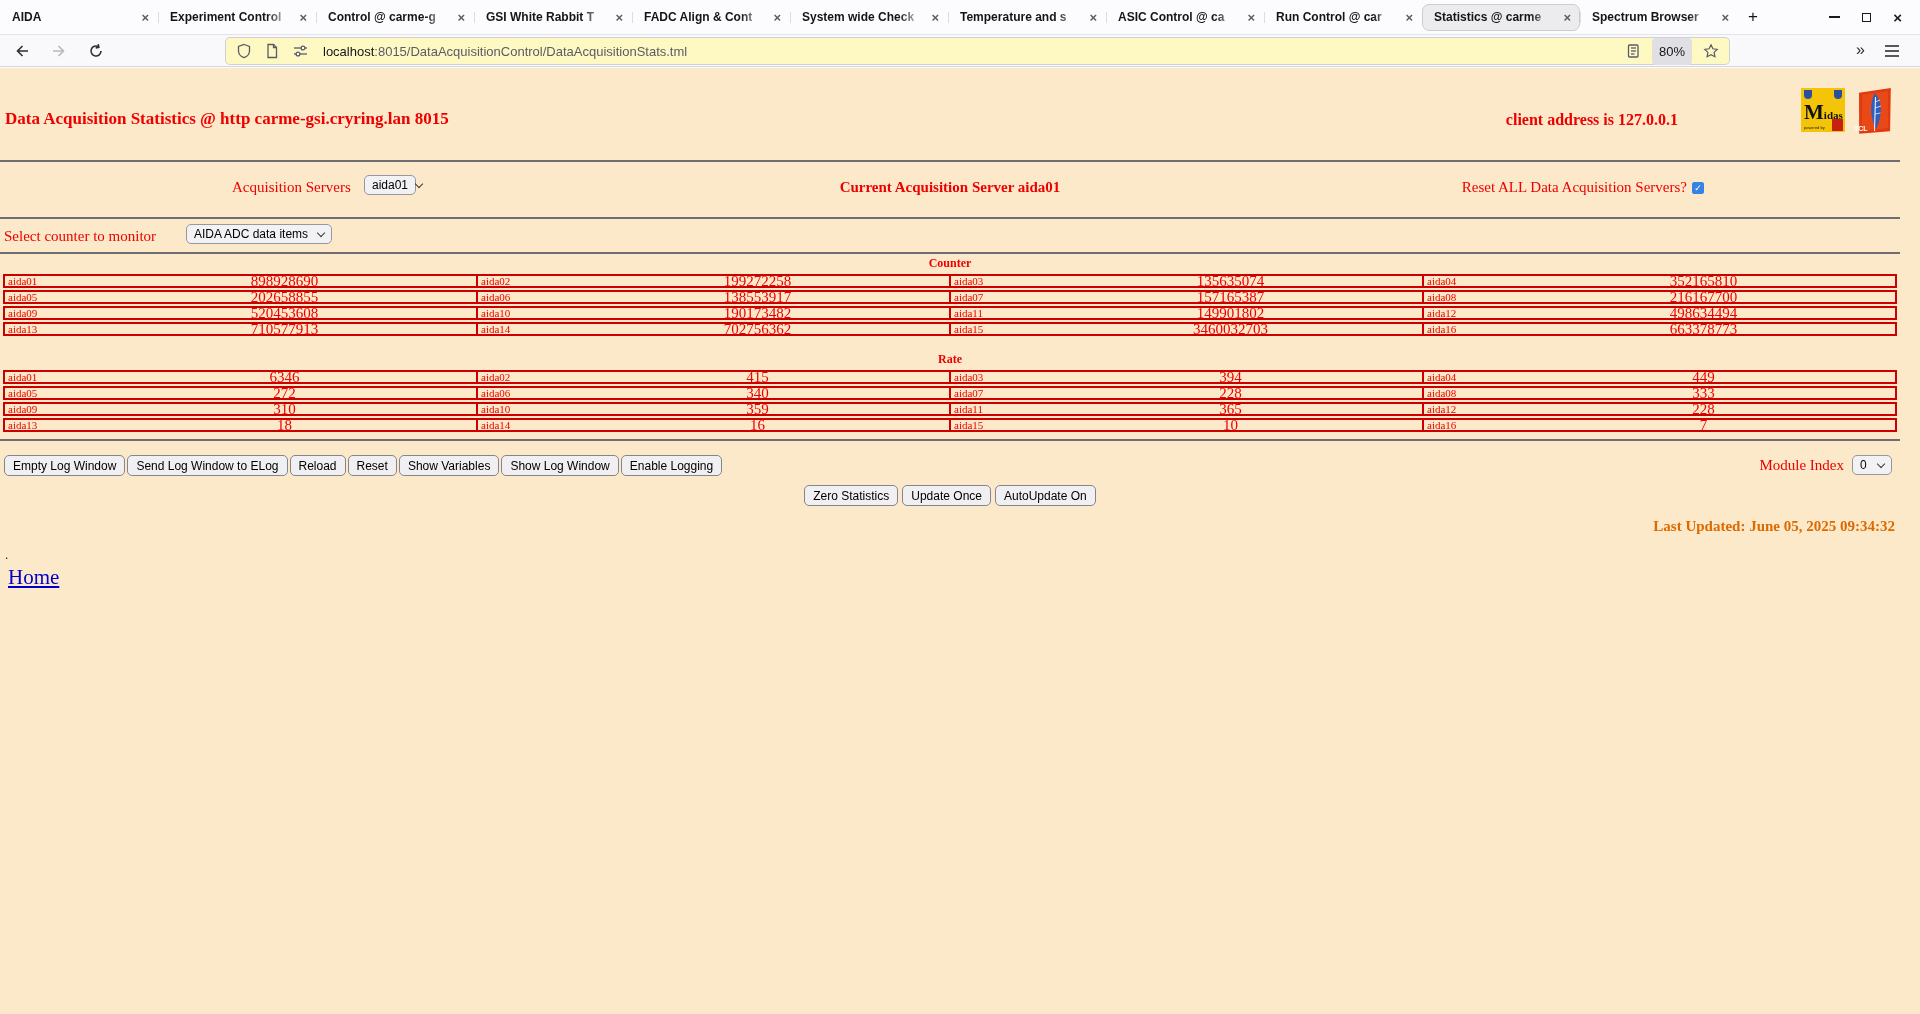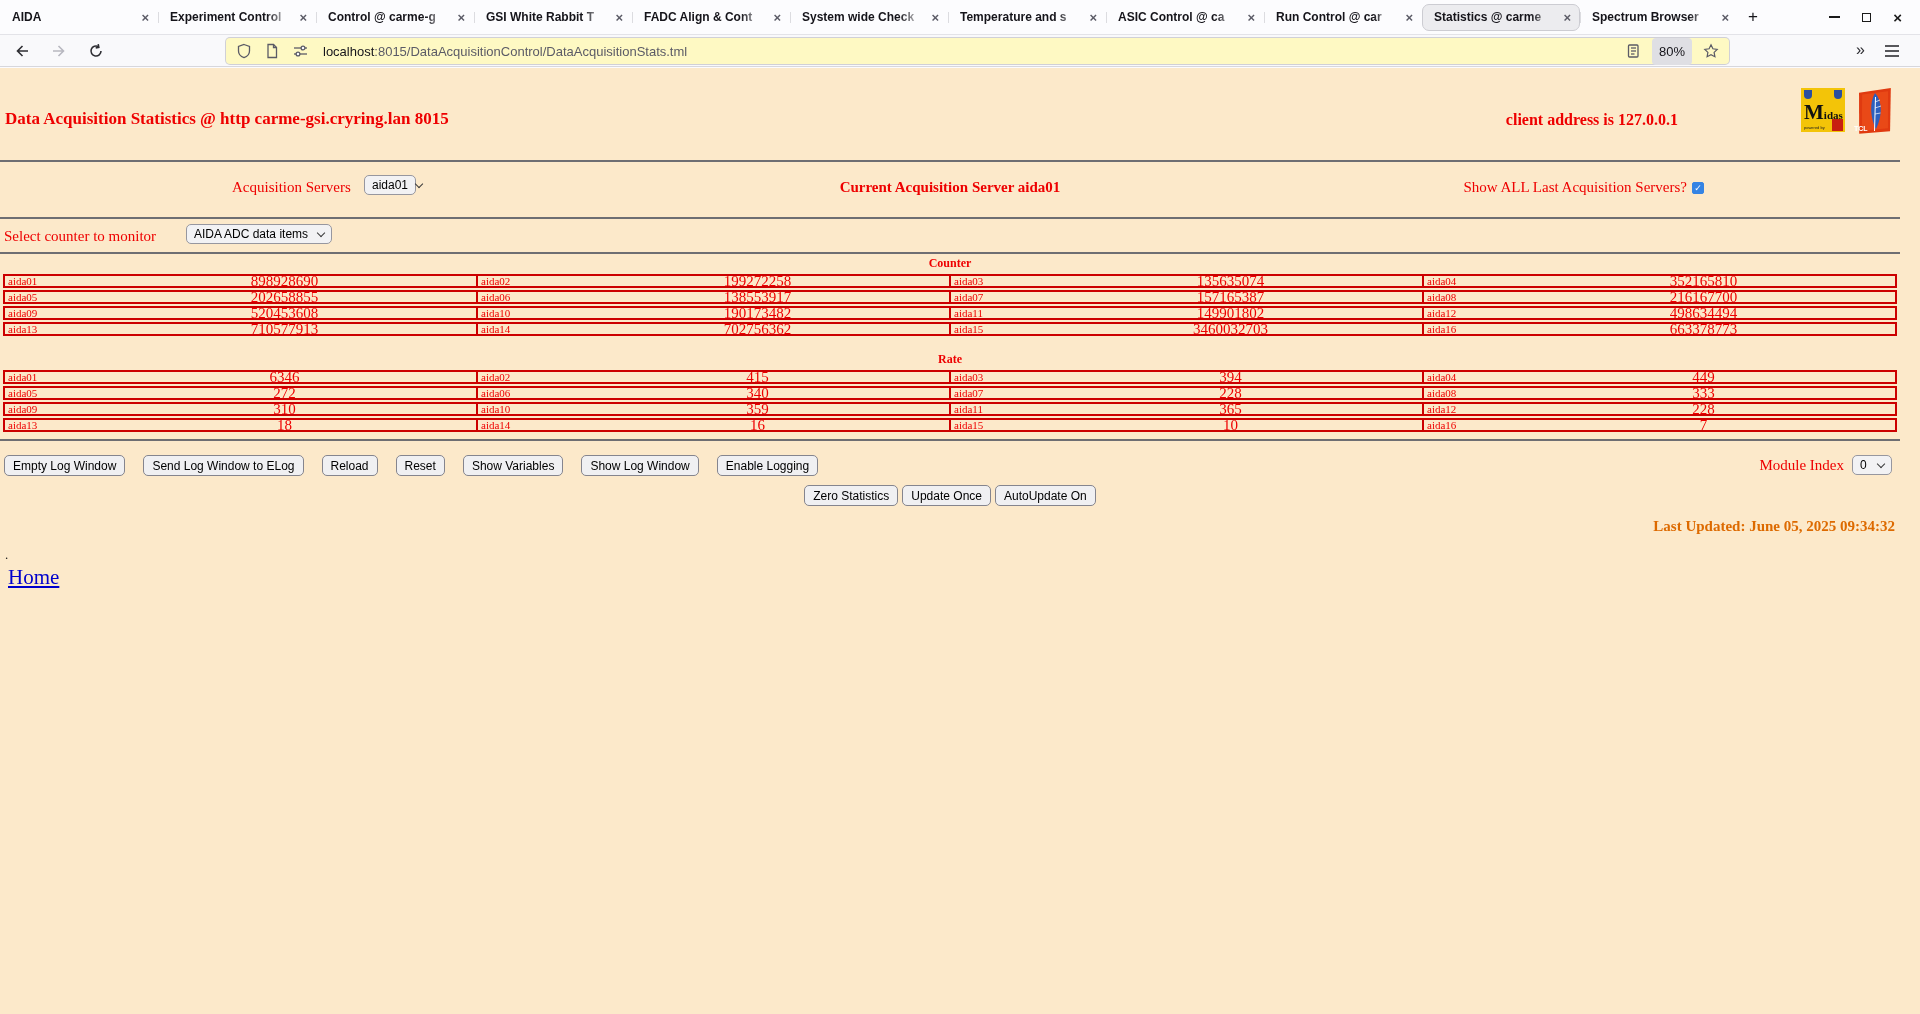--- a/index.html
+++ b/index.html
@@ -116,21 +116,21 @@
   .stat-table { margin:0 3px; }
   .stat-row { display:flex; border:2px solid #CC0000; margin-bottom:2px; height:14px; }
   .stat-quarter { flex:1 1 0; display:flex; align-items:center; border-right:2px solid #CC0000; overflow:hidden; }
   .stat-quarter:last-child { border-right:none; }
   .stat-name  { width:88px; flex:0 0 88px; padding-left:3px; font-size:11px; line-height:10px; }
   .stat-value { flex:1; text-align:center; font-size:15px; line-height:10px; }
 
   .hr.after-tables { margin-top:7px; }
 
   .controls-row { position:relative; height:38px; }
-  .log-buttons { position:absolute; left:4px; top:14px; display:flex; gap:18px; }
+  .log-buttons { position:absolute; left:4px; top:14px; display:flex; gap:2px; }
   .module-index { position:absolute; right:8px; top:14px; display:flex; align-items:center; gap:8px; font-size:15px; }
 
   .btn {
     font:12px "Liberation Sans", sans-serif; color:#000;
     background:#F0F0F2; border:1px solid #85858E; border-radius:5px;
     height:21px; padding:0 8px; white-space:nowrap;
   }
   .center-buttons { text-align:center; margin-top:6px; }
   .center-buttons .btn { margin:0 2px; }
 
@@ -278,21 +278,21 @@
   <div class="hr"></div>
 
   <div class="server-row">
     <span class="acq-label">Acquisition Servers</span>
     <span class="uisel acq-select" style="width:52px">
         <span>aida01</span>
         <span class="chev"></span>
       </span>
     <div class="current-server">Current Acquisition Server aida01</div>
     <div class="show-all">
-      <span>Show ALL Last Acquisition Servers?</span>
+      <span>Reset ALL Data Acquisition Servers?</span>
       <span class="checkbox checked">✓</span>
     </div>
   </div>
 
   <div class="hr"></div>
 
   <div class="select-row">
     <span class="sel-label">Select counter to monitor</span>
     <span class="uisel sel-box" style="width:146px">
         <span>AIDA ADC data items</span>

